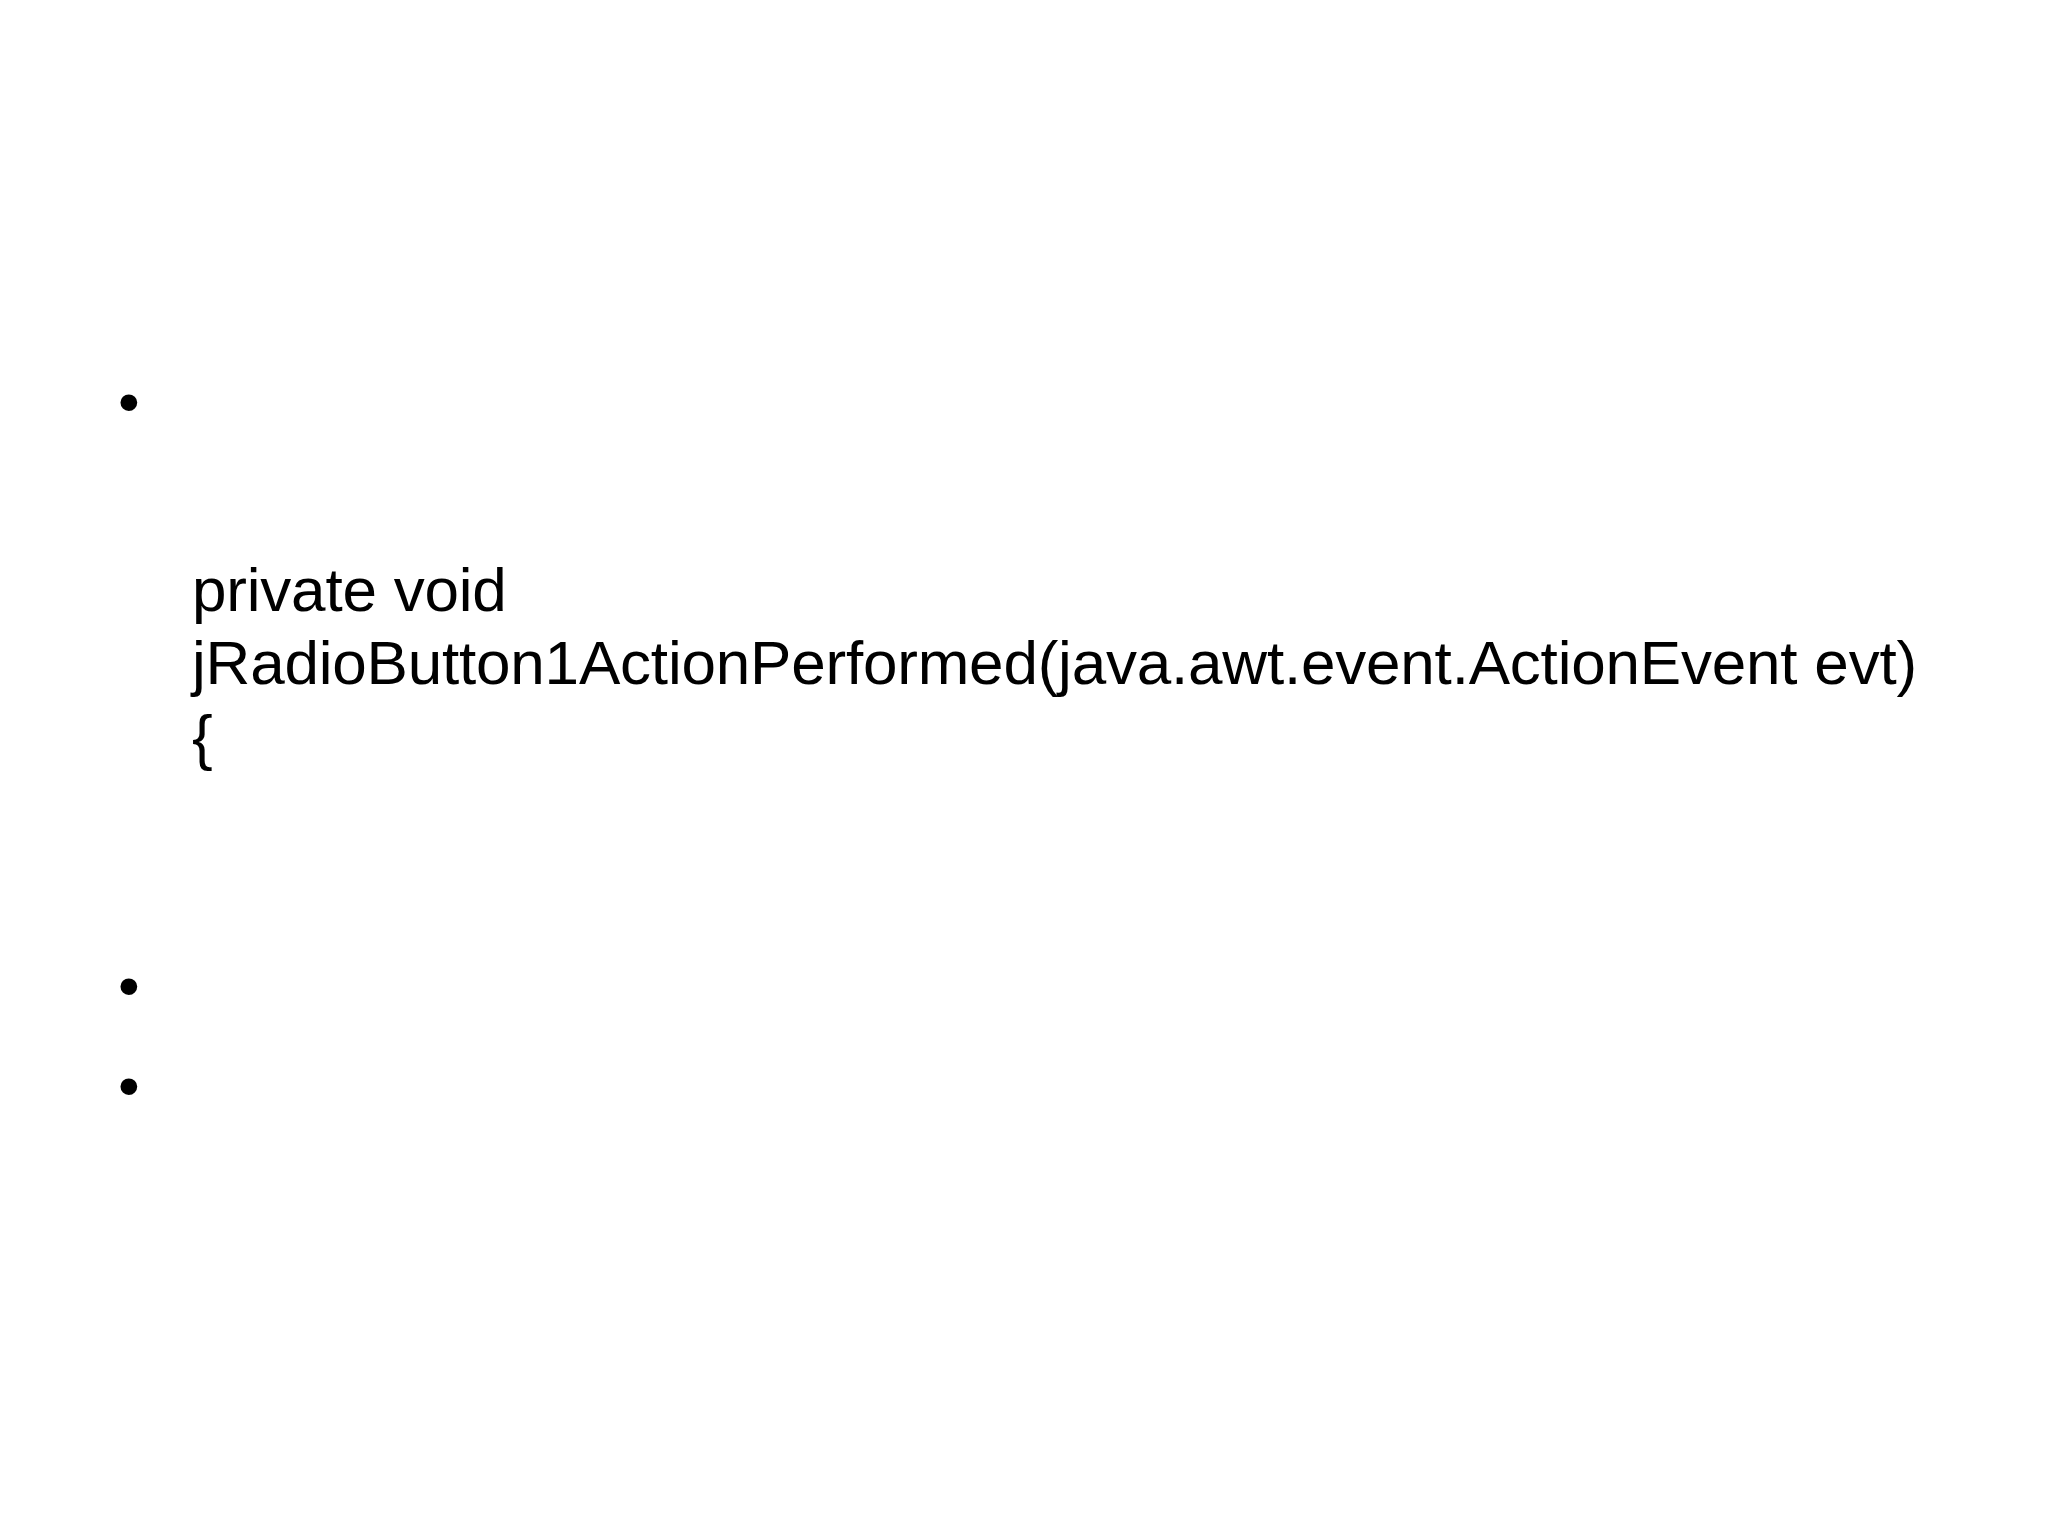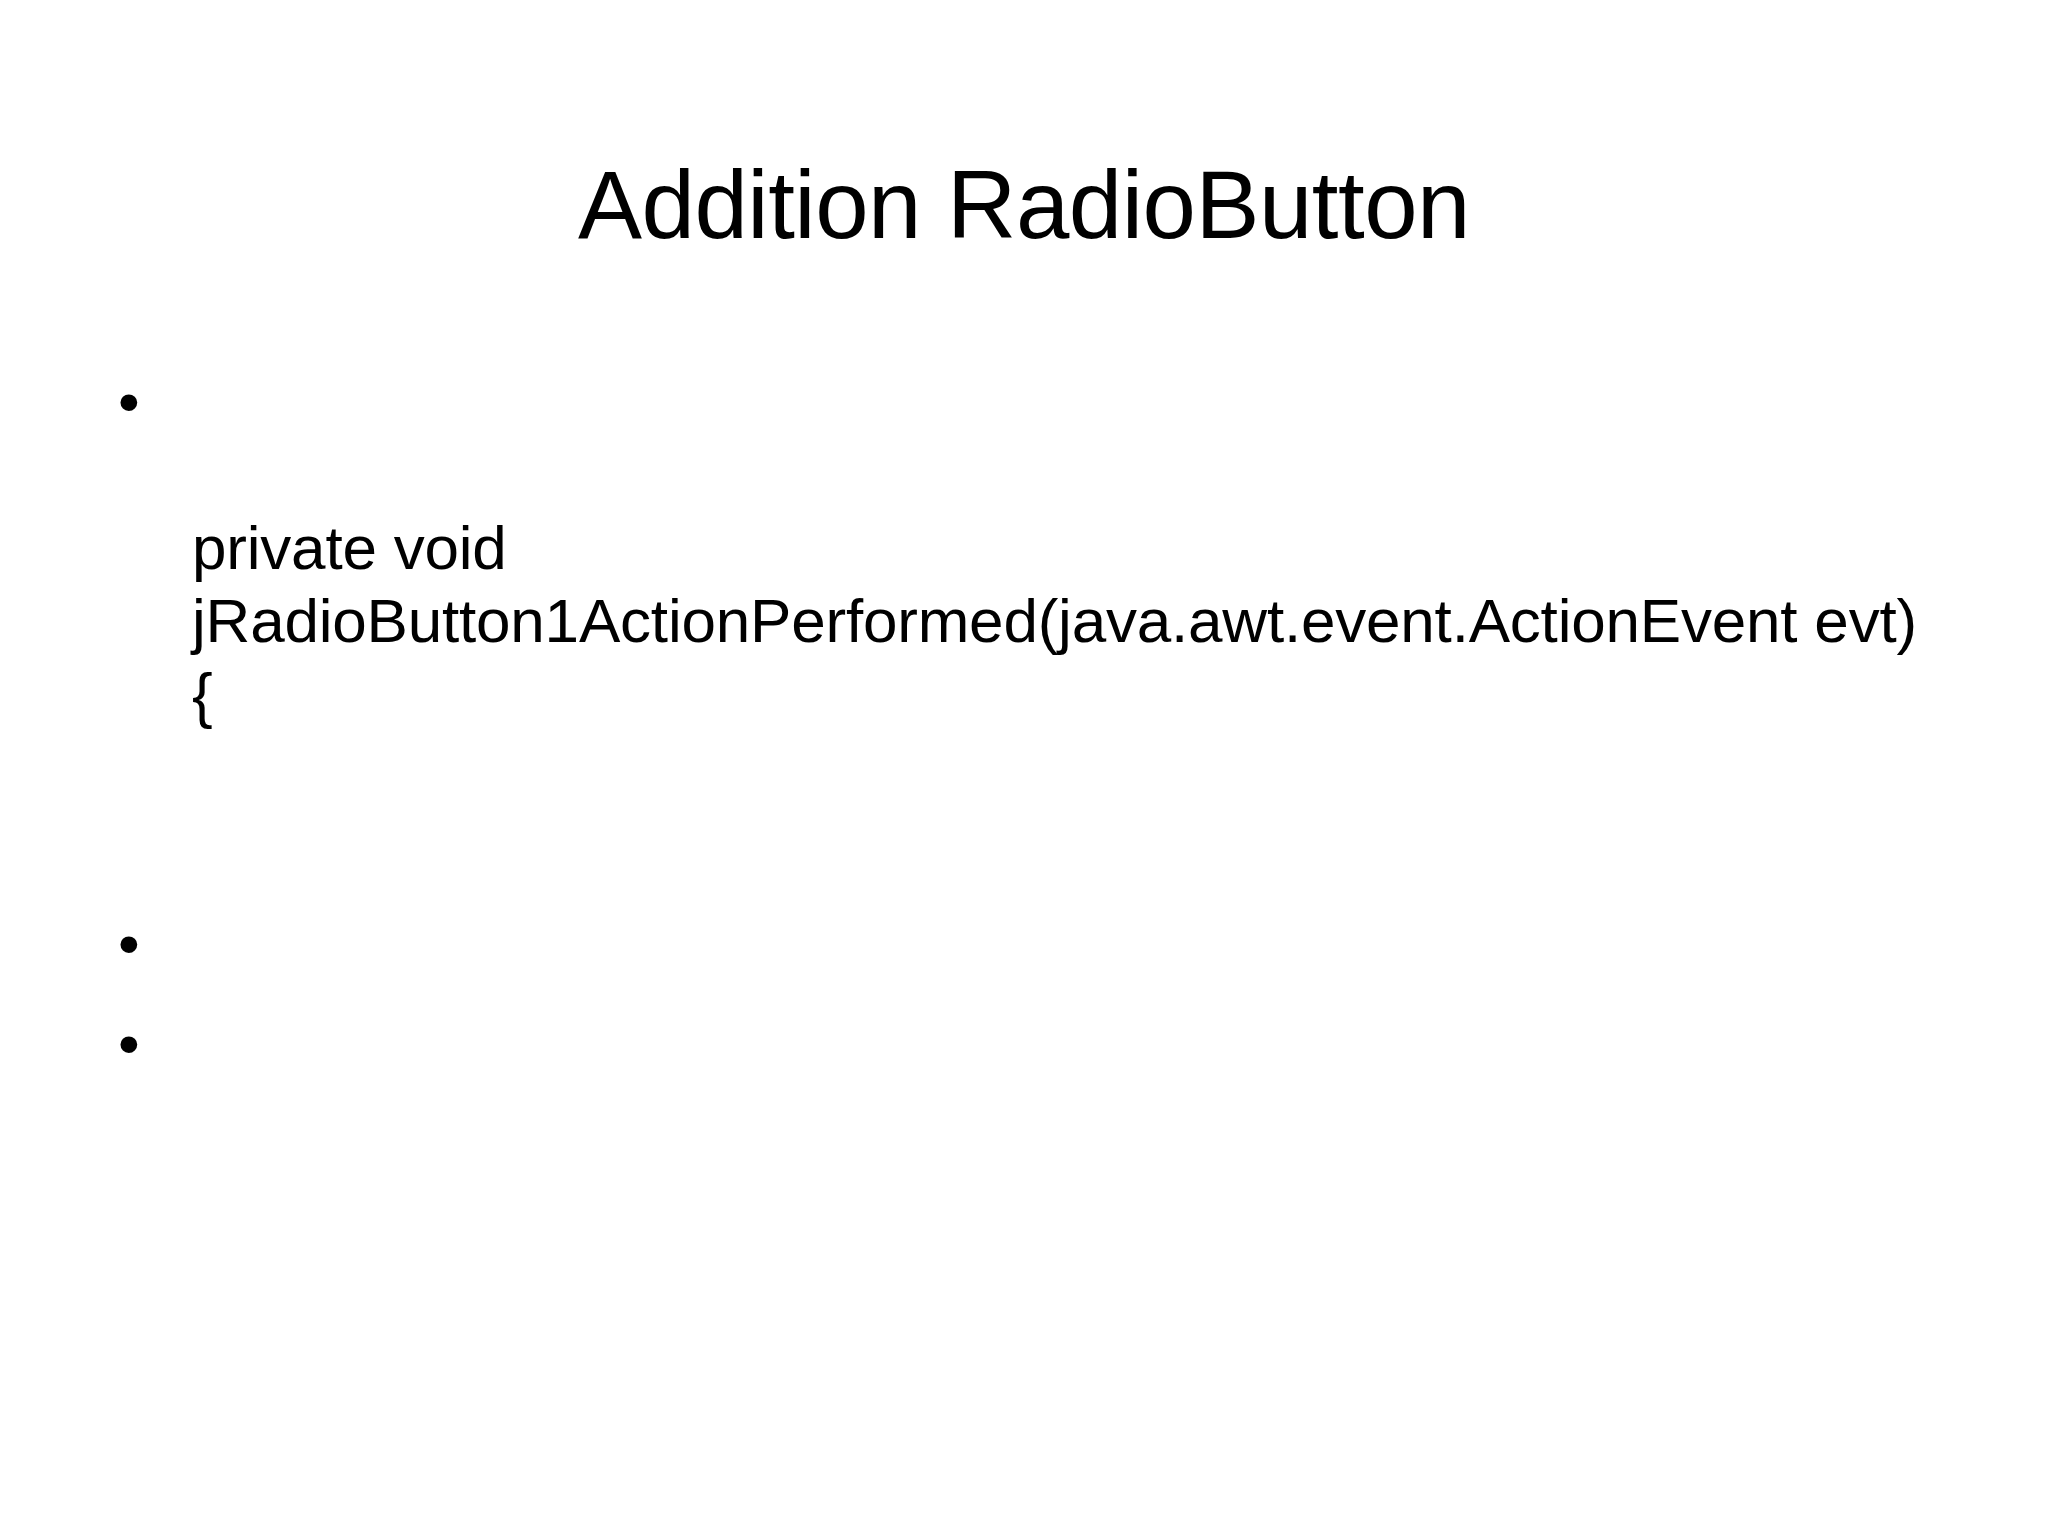--- a/index.html
+++ b/index.html
@@ -79,28 +79,28 @@
   }
 
   
   .bullet-item.empty {
     height: 74px;
     margin-bottom: 26px;
   }
 
   .bullet-text {
     display: block;
+    margin-top: 42px;
   }
 </style>
 </head>
 <body>
 
 <div class="slide">
 
-  <h1 class="slide-title">Addition RadioButton</h1>
 
   <ul class="body-list">
 
     <li class="bullet-item wrap">
       <span class="bullet-text">private void jRadioButton1ActionPerformed(java.awt.event.ActionEvent evt) {</span>
     </li>
 
     <li class="bullet-item empty">
       <span class="bullet-text"></span>
     </li>

